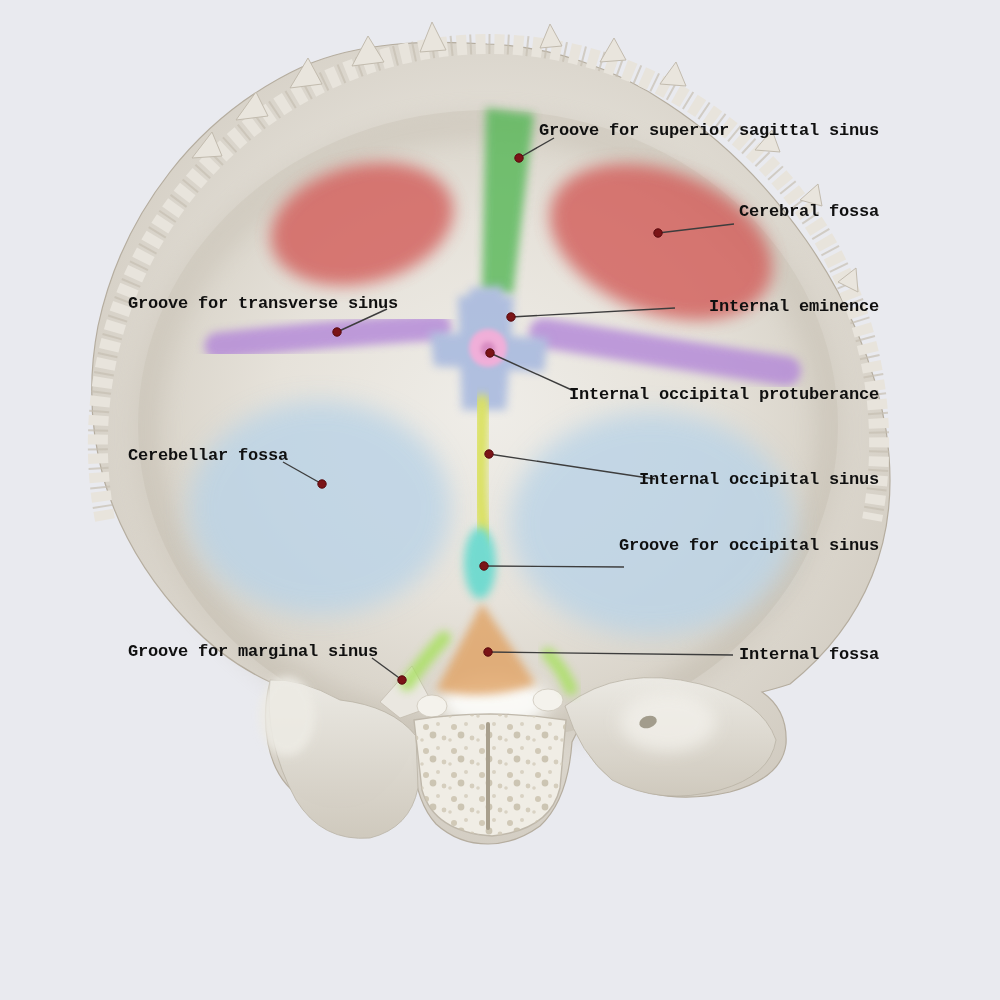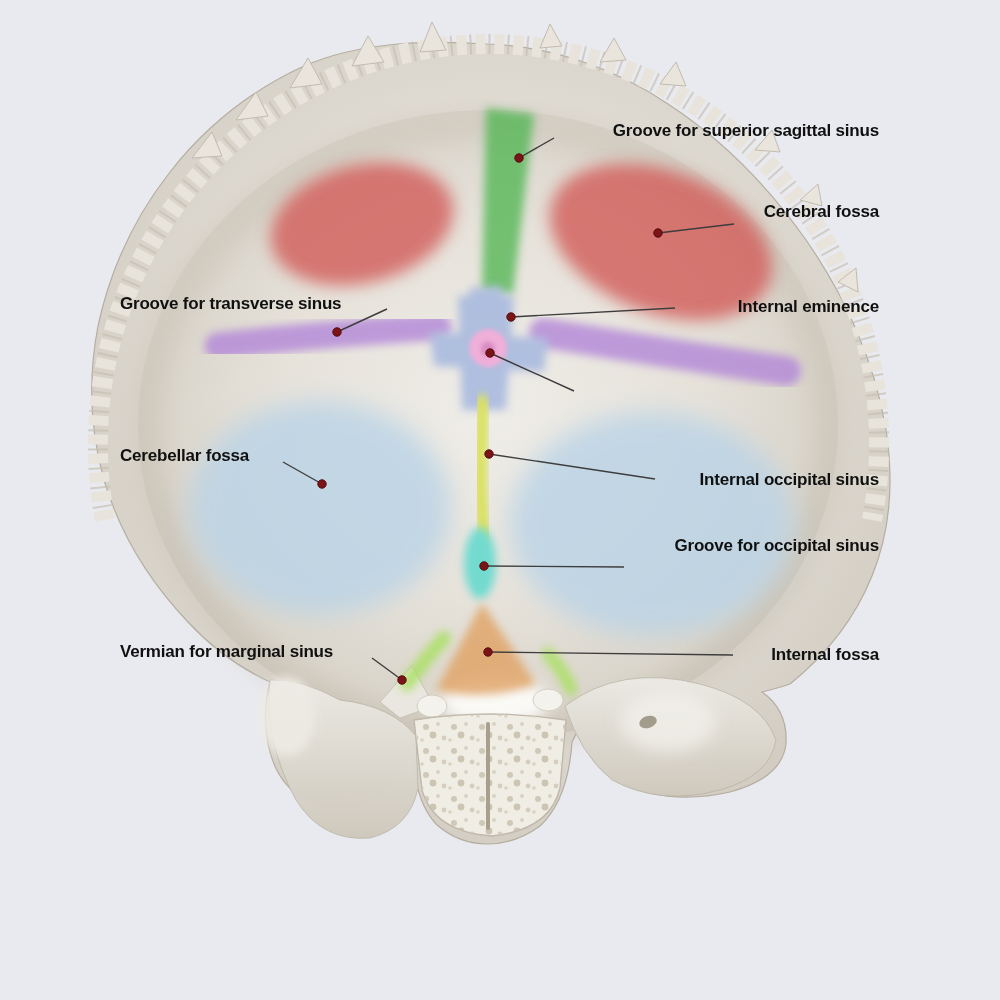--- a/index.html
+++ b/index.html
@@ -1,27 +1,27 @@
 <!DOCTYPE html>
 <html><head>
 <meta charset="utf-8">
 <style>
   html,body{margin:0;padding:0;}
   .stage{
     position:relative;width:1000px;height:1000px;
     background:#e9eaef;overflow:hidden;
-    font-family:Liberation Sans, sans-serif;
+    font-family:Liberation Mono, monospace;
   }
   .label{
     position:absolute;
     font-weight:700;font-size:17px;line-height:1.1;
     letter-spacing:-0.2px;color:#101010;white-space:nowrap;
     transform:translateY(-50%);
   }
-  .label.left{left:120px;text-align:right;}
+  .label.left{left:128px;text-align:right;}
   .label.right{right:121px;text-align:right;}
   svg{position:absolute;left:0;top:0;}
 </style>
 </head>
 <body>
 
 <div class="stage">
 
 <svg width="1000" height="1000" viewBox="0 0 1000 1000">
   <defs>
@@ -187,19 +187,20 @@
     <circle cx="484" cy="566" r="4.2" fill="#7b1417"></circle>
     <circle cx="402" cy="680" r="4.2" fill="#7b1417"></circle>
     <circle cx="488" cy="652" r="4.2" fill="#7b1417"></circle>
   </g>
 </svg>
 
 <div class="label right" style="top:131px">Groove for superior sagittal sinus</div>
 <div class="label right" style="top:212px">Cerebral fossa</div>
 <div class="label left" style="top:304px">Groove for transverse sinus</div>
 <div class="label right" style="top:307px">Internal eminence</div>
+<div class="label right" style="top:395px">Internal occipital protuberance</div>
 <div class="label left" style="top:456px">Cerebellar fossa</div>
 <div class="label right" style="top:480px">Internal occipital sinus</div>
 <div class="label right" style="top:546px">Groove for occipital sinus</div>
-<div class="label left" style="top:652px">Vermian for marginal sinus</div>
+<div class="label left" style="top:652px">Groove for marginal sinus</div>
 <div class="label right" style="top:655px">Internal fossa</div>
 
 </div>
 
 </body></html>

